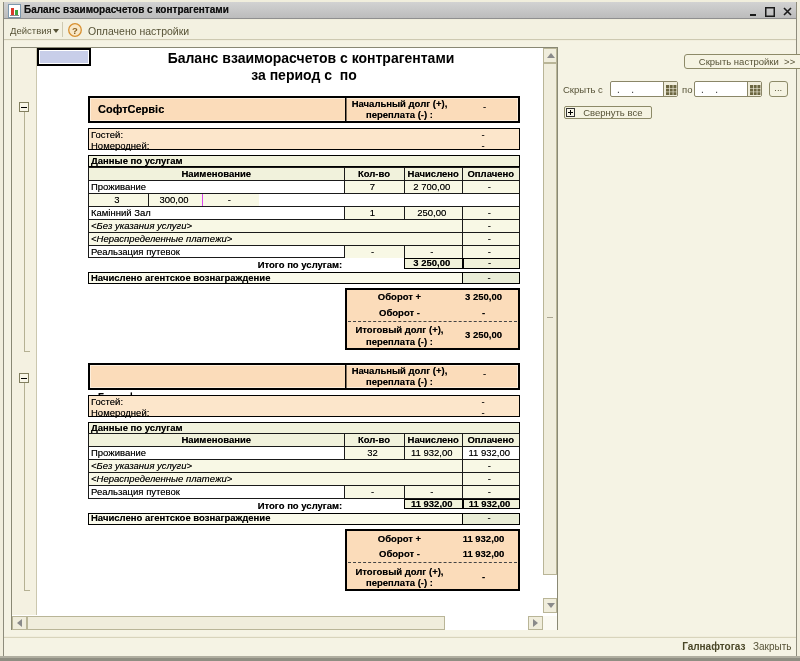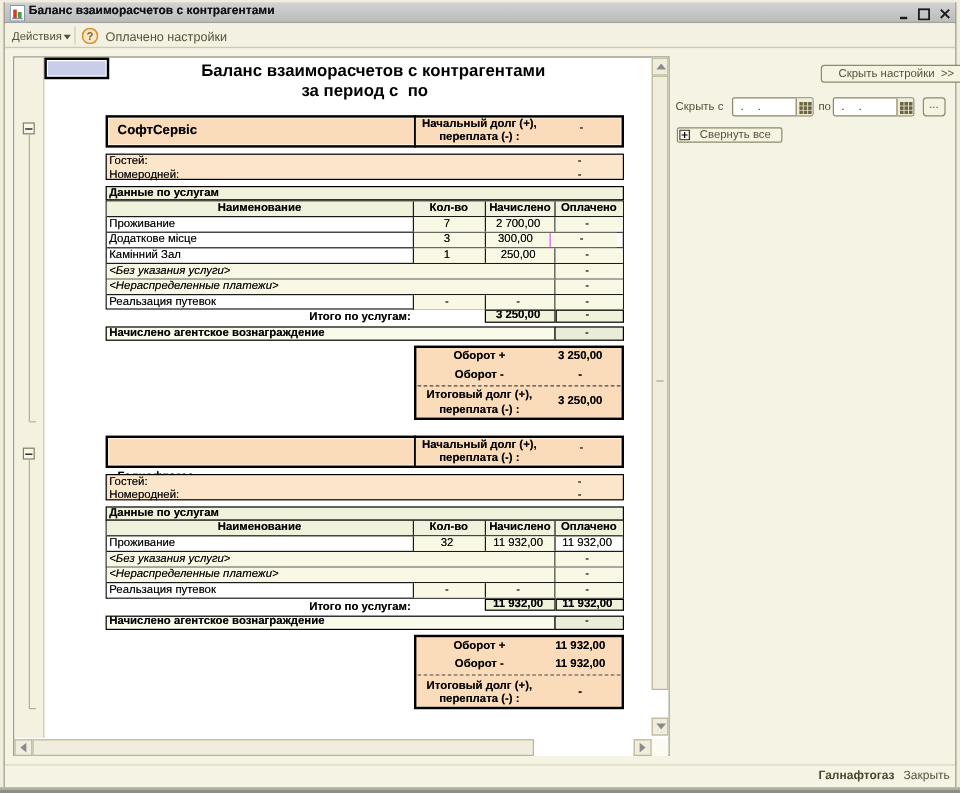--- a/index.html
+++ b/index.html
@@ -108,21 +108,20 @@
   <div class="cell2 ct" style="width:58.5px;border-right:1px solid #1a1a1a">Начислено</div>
   <div class="cell2 ct" style="width:55.5px">Оплачено</div>
  </div>
  <div style="display:flex;height:13px;border-bottom:1px solid #1a1a1a">
   <div class="cell2" style="width:255.5px;border-right:1px solid #1a1a1a;padding-left:2px">Проживание</div>
   <div class="cell2 rt cream" style="width:60px;border-right:1px solid #1a1a1a">7</div>
   <div class="cell2 rt cream" style="width:58.5px;border-right:1px solid #1a1a1a">2 700,00</div>
   <div class="cell2 rt cream" style="width:55.5px">-</div>
  </div>
  <div style="display:flex;height:13px;border-bottom:1px solid #1a1a1a">
-  <div class="cell2" style="width:255.5px;border-right:1px solid #1a1a1a;padding-left:2px">Додаткове місце</div>
   <div class="cell2 rt cream" style="width:60px;border-right:1px solid #1a1a1a">3</div>
   <div class="cell2 rt cream" style="width:54px;border-right:1px solid #d946ef">300,00</div>
   <div class="cell2 rt cream" style="width:55.5px">-</div>
  </div>
  <div style="display:flex;height:13px;border-bottom:1px solid #1a1a1a">
   <div class="cell2" style="width:255.5px;border-right:1px solid #1a1a1a;padding-left:2px">Камінний Зал</div>
   <div class="cell2 rt cream" style="width:60px;border-right:1px solid #1a1a1a">1</div>
   <div class="cell2 rt cream" style="width:58.5px;border-right:1px solid #1a1a1a">250,00</div>
   <div class="cell2 rt cream" style="width:55.5px">-</div>
  </div>

